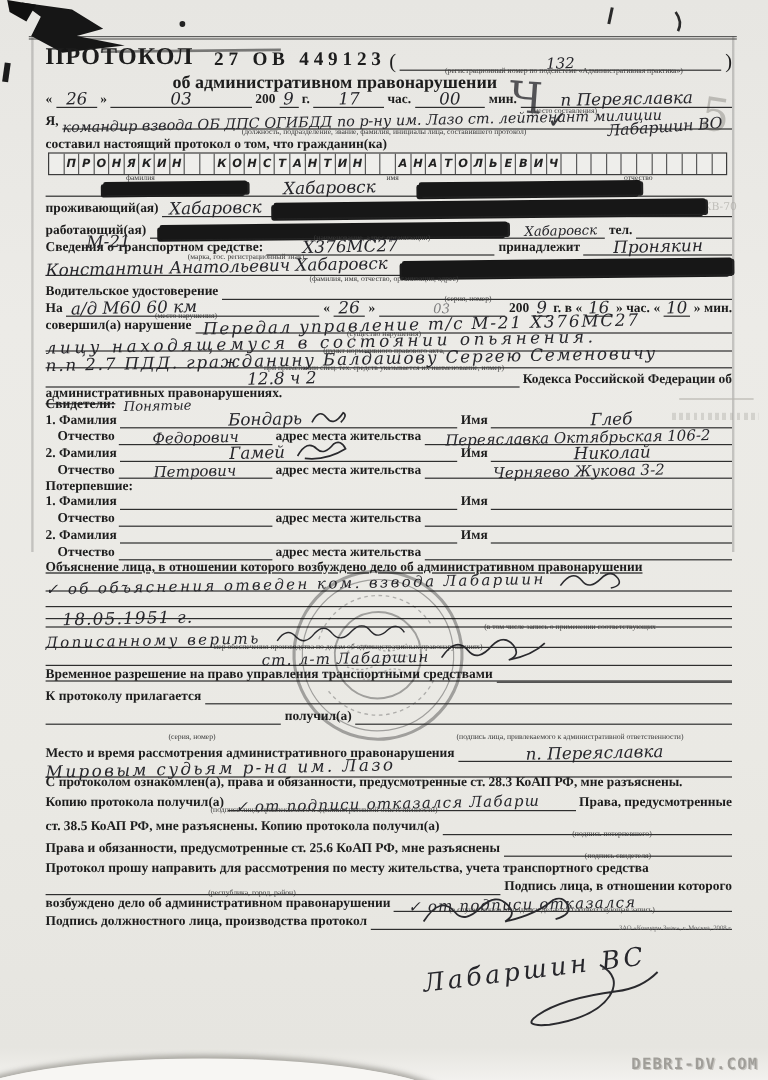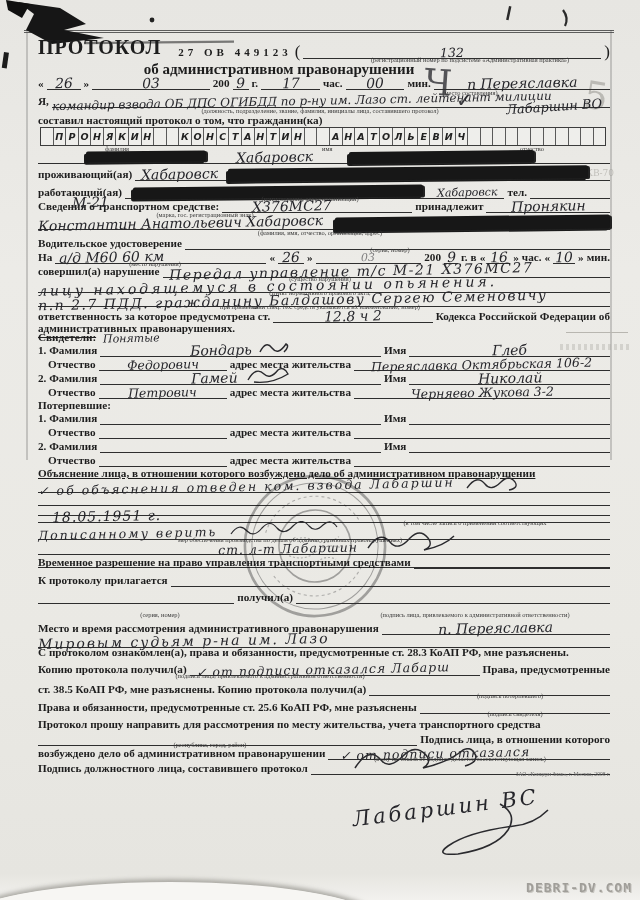--- a/index.html
+++ b/index.html
@@ -20,21 +20,21 @@
   .redact{display:inline-block;background:#171717;height:11px;border-radius:2px;
           transform:rotate(-0.6deg);box-shadow:2px 1px 0 #222,-2px 2px 0 #1a1a1a;align-self:center;}
   .boxes{position:absolute;left:40px;right:34px;top:127px;height:17px;border:1.3px solid #3c3c3c;
          display:flex;background:rgba(255,255,255,.25);}
   .cell{flex:1 1 0;border-right:1px solid #5a5a5a;display:flex;align-items:center;justify-content:center;
         font-family:"DejaVu Sans",sans-serif;font-size:9.5px;font-weight:bold;color:#222;
         font-style:italic;}
   .cell:last-child{border-right:none;}
   .strike{text-decoration:line-through;text-decoration-color:#222;}
   .title{font-size:20px;letter-spacing:1px;}
-  .series{font-size:11px;letter-spacing:4px;margin-left:14px;}
+  .series{font-size:16px;letter-spacing:4px;margin-left:14px;}
   .par{font-size:17px;font-weight:normal;transform:translateY(3px);}
   .subtitle{font-size:15px;}
   .pencil{position:absolute;font-family:"DejaVu Serif",serif;color:#97958f;font-weight:normal;}
   .stamp{position:absolute;left:238px;top:466px;opacity:.5;transform:rotate(-8deg);mix-blend-mode:multiply;}
   .wm{position:absolute;right:8px;bottom:5px;font-family:"DejaVu Sans Mono",monospace;
       font-weight:bold;font-size:13px;color:#a09e99;letter-spacing:1px;text-shadow:1px 1px 0 #c8c6c1;}
   .frame-top{position:absolute;left:24px;right:26px;top:30px;height:0;border-top:3px double #3b3b3b;opacity:.8;}
   .frame-side{position:absolute;top:30px;width:0;height:430px;border-left:2px double #4a4a4a;opacity:.25;}
   .bottom-edge{position:absolute;left:-40px;bottom:-22px;width:420px;height:40px;background:#f7f6f3;
       border-radius:50% 50% 0 0/100% 100% 0 0;box-shadow:0 -3px 4px rgba(120,118,112,.55);}
@@ -275,21 +275,20 @@
   </div>
   <span class="lbl" style="top:290px;left:200px;width:240px;text-align:center;">(пункт нормативного правового акта,</span>
   <div class="ln" style="top:293px;">
     <span class="u">
       <span class="hw big" style="letter-spacing:1.5px;">п.п 2.7 ПДД. гражданину Балдашову Сергею Семеновичу</span>
     </span>
   </div>
   <span class="lbl" style="top:304px;left:150px;width:340px;text-align:center;">при применении спец. тех. средств указывается их наименование, номер)</span>
 
   <div class="ln" style="top:309px;">
-    <span>ответственность за которое предусмотрена ст.</span>
     <span class="u c" style="flex:1;">
       <span class="hw big">12.8 ч 2</span>
     </span>
     <span>Кодекса Российской Федерации об</span>
   </div>
   <div class="ln" style="top:322px;">
     <span>административных правонарушениях.</span>
   </div>
 
   <div class="ln" style="top:331px;">
@@ -489,21 +488,21 @@
   </div>
   <span class="lbl" style="top:742px;left:110px;width:200px;text-align:center;">(республика, город, район)</span>
   <div class="ln" style="top:746px;">
     <span>возбуждено дело об административном правонарушении</span>
     <span class="u">
       <span class="hw" style="margin-left:12px;letter-spacing:1px;">✓ от подписи отказался</span>
     </span>
   </div>
   <span class="lbl" style="top:756px;left:310px;width:300px;text-align:center;">(в случае отказа от подписи делается соответствующая запись)</span>
   <div class="ln" style="top:761px;">
-    <span>Подпись должностного лица, составившего протокол</span>
+    <span>Подпись должностного лица, производства протокол</span>
     <span class="u">
       <svg width="150" height="26" viewBox="0 0 150 26" style="margin-left:40px;">
         <path d="M4,20 q14,-22 26,-8 q8,10 22,-4 q12,-12 22,-2 q8,8 -2,14 q26,-6 40,-18 q8,-4 12,4 q4,8 -10,12" stroke="#2a2a2e" stroke-width="1.5" fill="none"></path>
       </svg>
     </span>
   </div>
   <span class="lbl" style="top:772px;left:420px;width:190px;text-align:right;font-size:5.6px;color:#666;">ЗАО «Концерн Знак», г. Москва, 2008 г.</span>
 
   <span class="hw" style="position:absolute;left:352px;top:796px;font-size:21px;letter-spacing:3px;transform:rotate(-7deg);">Лабаршин ВС</span>
   <svg style="position:absolute;left:380px;top:800px;" width="180" height="60" viewBox="0 0 180 60">

